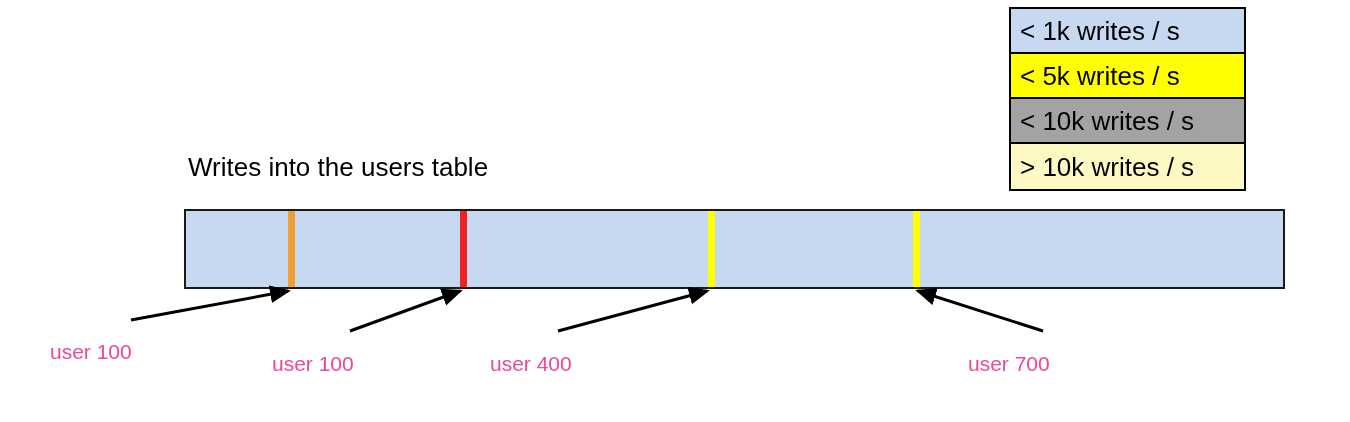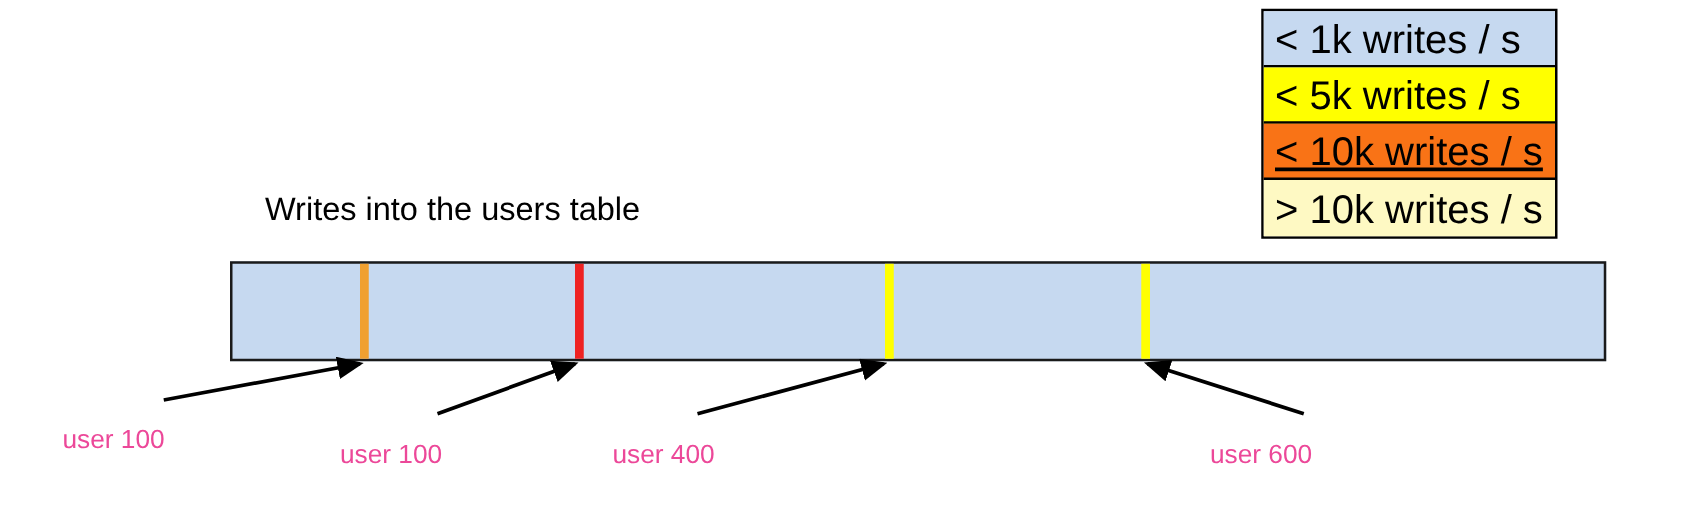--- a/index.html
+++ b/index.html
@@ -32,30 +32,30 @@
     box-sizing: border-box;
     border-bottom: 2px solid #000000;
     display: flex;
     align-items: center;
     padding-left: 9px;
   }
   .legend-row:last-child {
     border-bottom: none;
   }
   .legend-label {
-    font-size: 32px;
+    font-size: 26px;
     color: #000000;
     white-space: nowrap;
     line-height: 1;
   }
 
   
   #chart-title {
     position: absolute;
-    left: 212px;
+    left: 188px;
     top: 152px;
     font-size: 26px;
     color: #000000;
     white-space: nowrap;
   }
 
   
   #table-bar {
     position: absolute;
     left: 184px;
@@ -99,21 +99,21 @@
   <div id="legend">
 
     <div class="legend-row" style="background:#c6d9f0;">
       <span class="legend-label">&lt; 1k writes / s</span>
     </div>
 
     <div class="legend-row" style="background:#ffff00;">
       <span class="legend-label">&lt; 5k writes / s</span>
     </div>
 
-    <div class="legend-row" style="background:#f97316;text-decoration:underline;">
+    <div class="legend-row" style="background:#a3a3a3;">
       <span class="legend-label">&lt; 10k writes / s</span>
     </div>
 
     <div class="legend-row" style="background:#fef9c3;">
       <span class="legend-label">&gt; 10k writes / s</span>
     </div>
 
   </div>
 
   <div id="chart-title">Writes into the users table</div>
@@ -140,15 +140,15 @@
 
     <line x1="1043" y1="331" x2="918" y2="291" stroke="#000000" stroke-width="3" marker-end="url(#arrowhead)"></line>
   </svg>
 
   <div class="user-label" style="left:50px; top:340px;">user 100</div>
 
   <div class="user-label" style="left:272px; top:352px;">user 100</div>
 
   <div class="user-label" style="left:490px; top:352px;">user 400</div>
 
-  <div class="user-label" style="left:968px; top:352px;">user 600</div>
+  <div class="user-label" style="left:968px; top:352px;">user 700</div>
 
 </div>
 
 </body></html>

